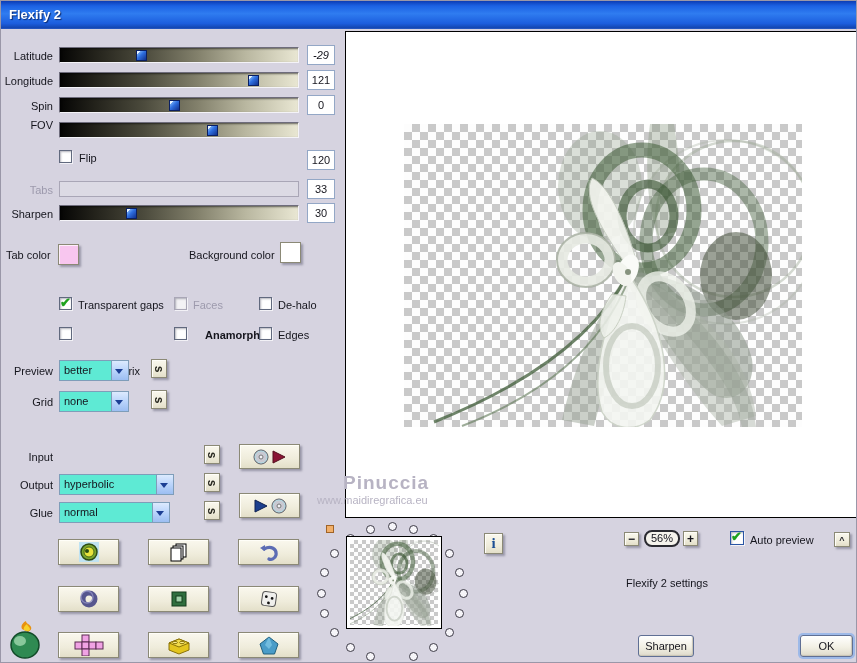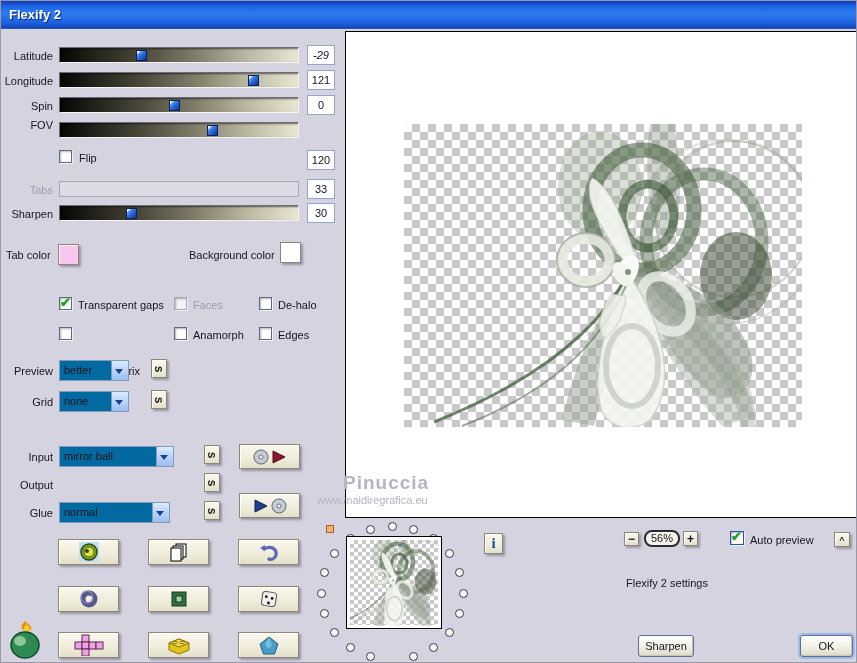--- a/index.html
+++ b/index.html
@@ -31,21 +31,21 @@
                      linear-gradient(135deg,#9fd0ff 0%,#2f6fe0 45%,#11318e 100%); }
   .valbox { position:absolute; width:28px; height:20px; background:#fff;
     border:1px solid #93a7c6; text-align:center; line-height:18px; font-size:11px; }
 
   .cb { position:absolute; width:13px; height:13px; background:#fff;
     border:1px solid #61697e; box-shadow:inset 1px 1px 2px rgba(70,70,90,.4), 1px 1px 0 #f2f1f6; }
   .cb.dis { background:#f3f2f5; border-color:#a9a6b6; }
   .cb .mark { position:absolute; left:0px; top:-3px; color:#1ea21e; font-size:13px; font-weight:bold; }
   .cb.blue { border:1px solid #2a55a4; }
 
-  .dd { position:absolute; height:21px; background:#0369a1; border:1px solid #7f9db9;padding-left:19px; }
+  .dd { position:absolute; height:21px; background:#5eead4; border:1px solid #7f9db9;padding-left:19px; }
   .dd .dd-text { position:absolute; left:4px; top:3px; font-size:11px; white-space:nowrap; }
   .dd .dd-btn { position:absolute; right:0; top:0; width:17px; height:19px;
     background:linear-gradient(180deg,#dceafe 0%,#bad4fb 50%,#9cbef2 100%);
     border-left:1px solid #7f9db9; }
   .dd .dd-arrow { position:absolute; right:5px; top:8px; width:0; height:0;
     border-left:4px solid transparent; border-right:4px solid transparent; border-top:5px solid #1c3f94; }
 
   .btn3d { position:absolute; background:linear-gradient(180deg,#faf8ee 0%,#efecdb 60%,#e3dfc9 100%);
     border:1px solid #8b8976; box-shadow:2px 2px 2px rgba(90,90,112,.5), inset 1px 1px 0 #fffef8;
     display:flex; align-items:center; justify-content:center; }
@@ -153,21 +153,21 @@
   <div class="cb dis" style="left:173px;top:296px;"></div>
   <div class="lbl dis" style="left:192px;top:297px;">Faces</div>
 
   <div class="cb" style="left:258px;top:296px;"></div>
   <div class="lbl" style="left:277px;top:297px;">De-halo</div>
 
   <div class="cb" style="left:58px;top:326px;"></div>
   <div class="lbl" style="left:95px;top:327px;margin-top:36px;">Indicatrix</div>
 
   <div class="cb" style="left:173px;top:326px;"></div>
-  <div class="lbl" style="left:192px;top:327px;">Anamorph</div>
+  <div class="lbl" style="left:204px;top:327px;font-weight:bold;">Anamorph</div>
 
   <div class="cb" style="left:258px;top:326px;"></div>
   <div class="lbl" style="left:277px;top:327px;">Edges</div>
 
   <div class="lbl r" style="left:0;top:363px;width:52px;">Preview</div>
   <div class="dd" style="left:58px;top:359px;width:70px;">
     <span class="dd-text">better</span>
     <span class="dd-btn">
         <span class="dd-arrow"></span>
       </span>
@@ -181,39 +181,39 @@
     <span class="dd-text">none</span>
     <span class="dd-btn">
         <span class="dd-arrow"></span>
       </span>
   </div>
   <div class="btn3d sbtn" style="left:150px;top:389px;">
     <span class="sglyph">s</span>
   </div>
 
   <div class="lbl r" style="left:0;top:449px;width:52px;">Input</div>
-  <div class="dd" style="left:58px;top:445px;width:115px;">
-    <span class="dd-text">mirror ball</span>
-    <span class="dd-btn">
-        <span class="dd-arrow"></span>
-      </span>
-  </div>
   <div class="btn3d sbtn" style="left:203px;top:444px;">
     <span class="sglyph">s</span>
   </div>
   <div class="btn3d" style="left:238px;top:443px;width:61px;height:25px;">
     <svg class="icon-svg" width="34" height="16" viewBox="0 0 34 16">
       <circle cx="8" cy="8" r="7" fill="#c9c9d2" stroke="#55555f" stroke-width="1"></circle>
       <circle cx="8" cy="8" r="6" fill="none" stroke="#9fe0e8" stroke-width="1" opacity=".7"></circle>
       <circle cx="8" cy="8" r="2" fill="#f2f2f6" stroke="#777"></circle>
       <polygon points="20,2 32,8 20,14" fill="#8a1535" stroke="#55101f"></polygon>
     </svg>
   </div>
 
   <div class="lbl r" style="left:0;top:477px;width:52px;">Output</div>
+  <div class="dd" style="left:58px;top:473px;width:115px;">
+    <span class="dd-text">hyperbolic</span>
+    <span class="dd-btn">
+        <span class="dd-arrow"></span>
+      </span>
+  </div>
   <div class="btn3d sbtn" style="left:203px;top:472px;">
     <span class="sglyph">s</span>
   </div>
 
   <div class="lbl r" style="left:0;top:505px;width:52px;">Glue</div>
   <div class="dd" style="left:58px;top:501px;width:111px;">
     <span class="dd-text">normal</span>
     <span class="dd-btn">
         <span class="dd-arrow"></span>
       </span>

